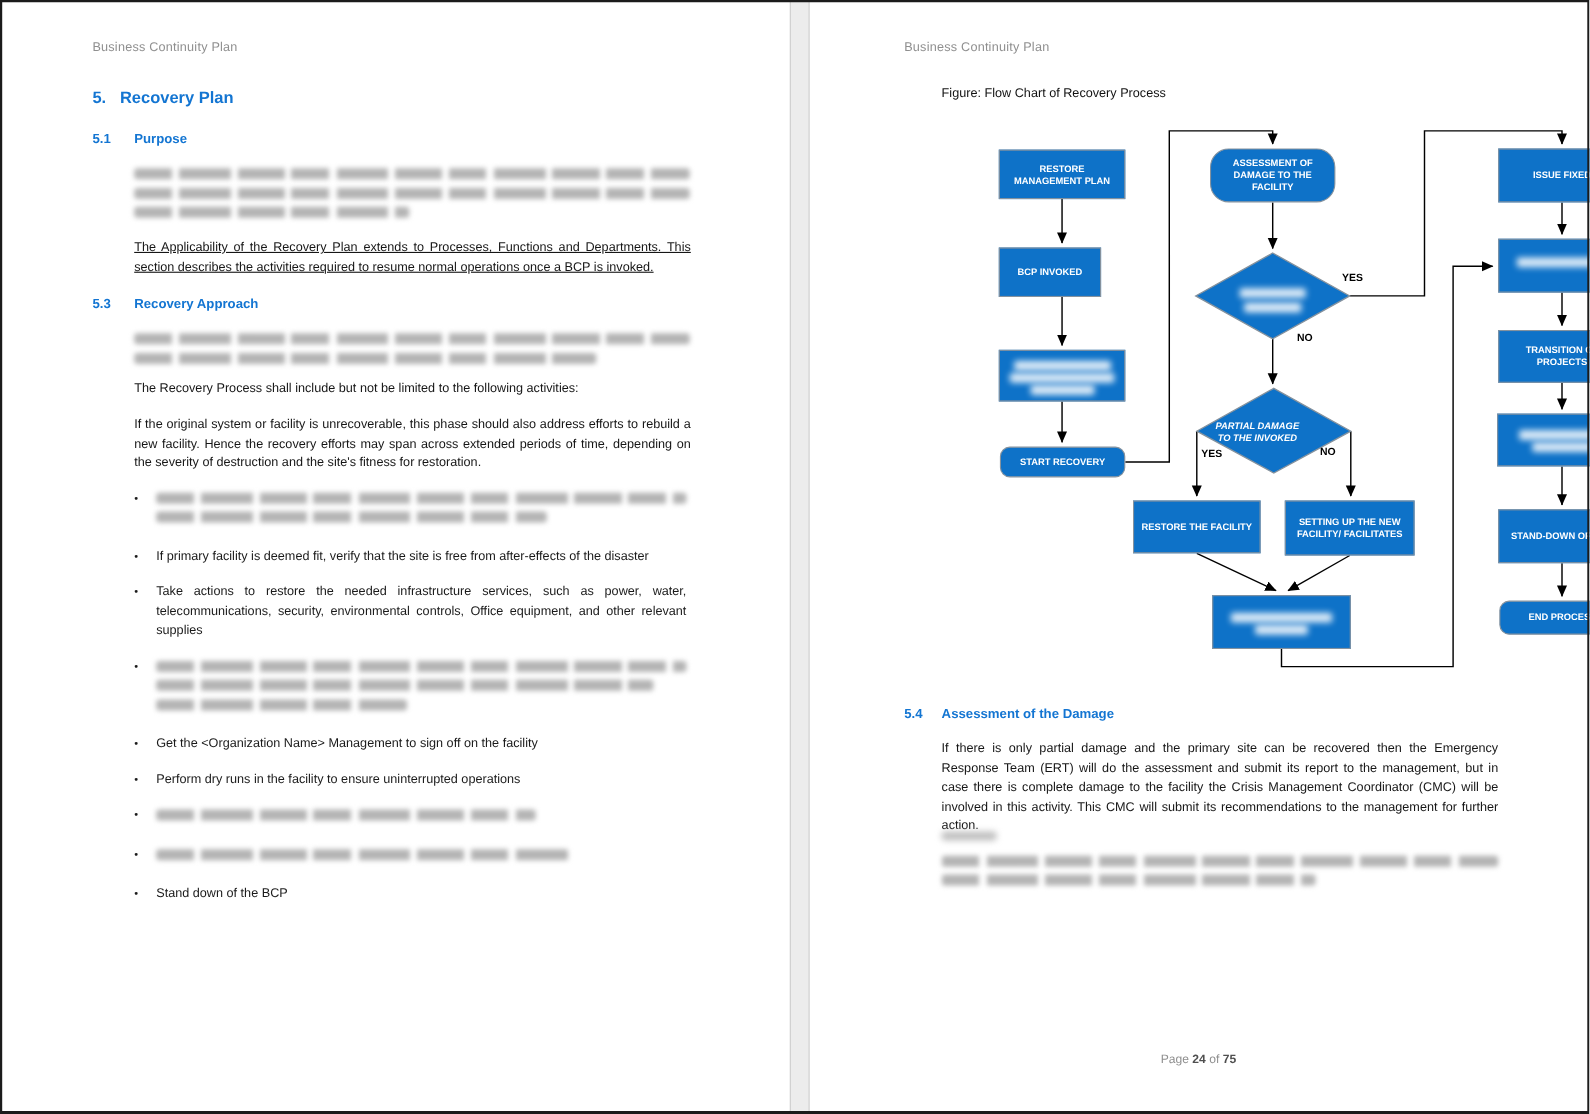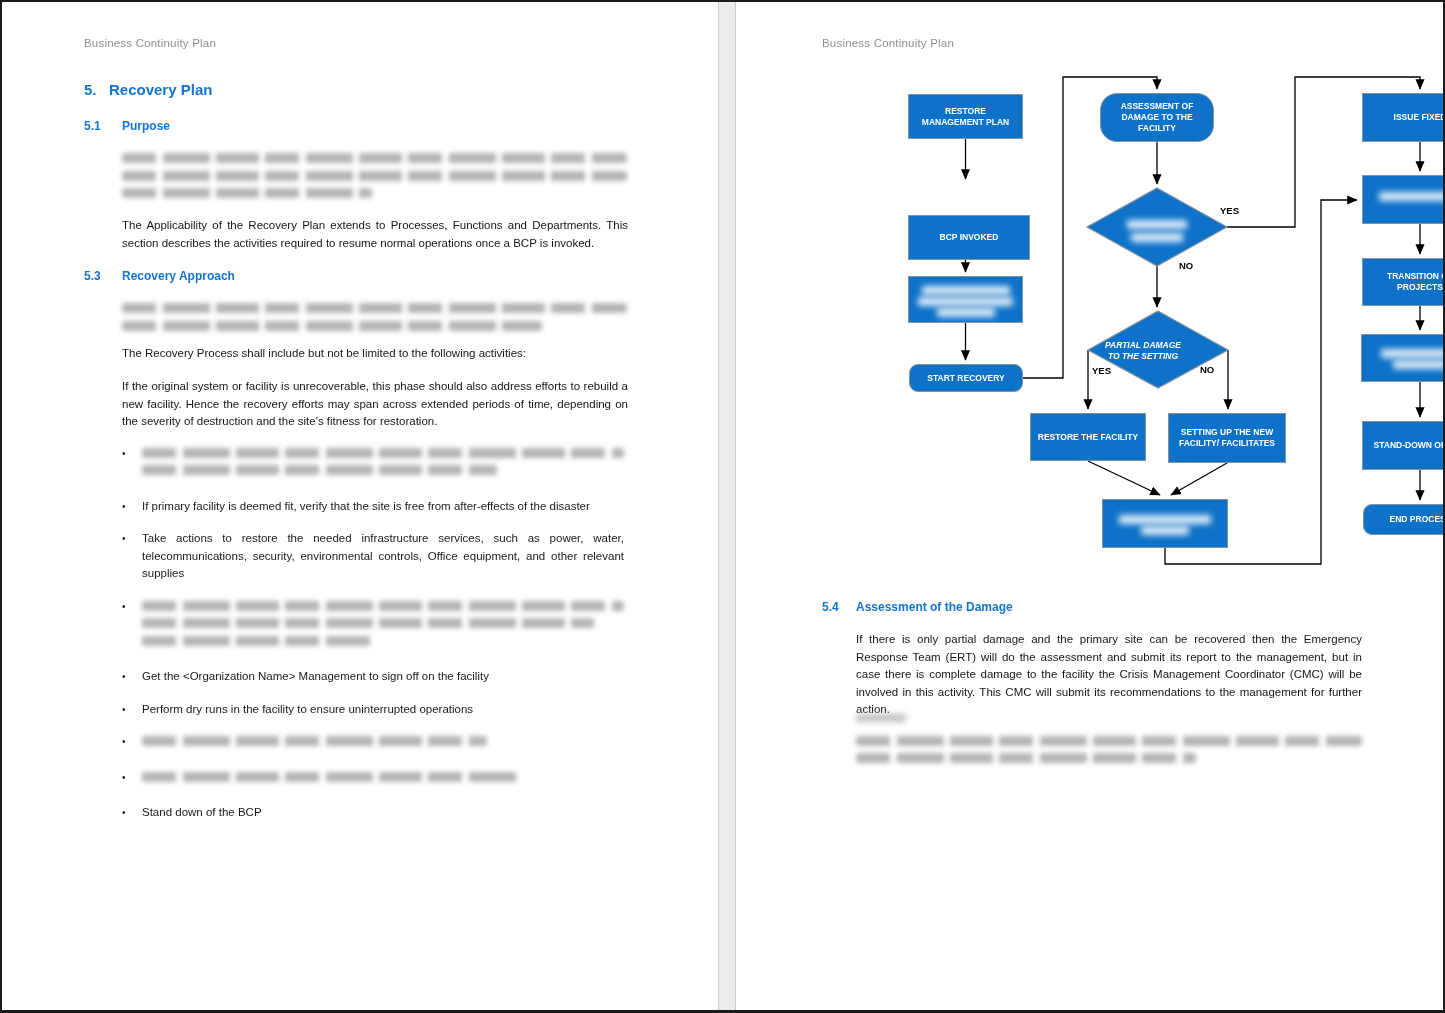--- a/index.html
+++ b/index.html
@@ -73,21 +73,21 @@
     <span>Purpose</span>
   </div>
 
   <div class="redact" style="margin-top:20px;">
     <div class="rl" style="width:505px;"></div>
     <div class="rl" style="width:505px;"></div>
     <div class="rl" style="width:250px;"></div>
   </div>
 
 
-  <div class="para just" style="margin-top:19px;">The Applicability of the Recovery Plan extends to Processes, Functions and Departments. This section describes the activities required to resume normal operations once a BCP is invoked.</div>
+  <div class="para just" style="margin-top:19px;text-decoration:underline;">The Applicability of the Recovery Plan extends to Processes, Functions and Departments. This section describes the activities required to resume normal operations once a BCP is invoked.</div>
 
   <div class="sec" style="margin-top:17px;">
     <span class="num">5.3</span>
     <span>Recovery Approach</span>
   </div>
 
   <div class="redact" style="margin-top:20px;">
     <div class="rl" style="width:505px;"></div>
     <div class="rl" style="width:420px;"></div>
   </div>
@@ -144,20 +144,21 @@
       <span class="dot">•</span>
       <span class="btxt">Stand down of the BCP</span>
     </div>
   </div>
 
 </div>
 
 <div class="page page-right">
   <div class="doc-header">Business Continuity Plan</div>
 
+  <div class="fig-caption">Figure: Flow Chart of Recovery Process</div>
 
   <div class="flowchart">
     <svg width="614" height="512" viewBox="0 0 614 512">
       <defs>
         <marker id="arw" markerWidth="9" markerHeight="8" refX="7.5" refY="3.5" orient="auto">
           <path d="M0,0 L8,3.5 L0,7 Z" fill="#000"></path>
         </marker>
       </defs>
       <g stroke="#000" stroke-width="1.3" fill="none">
         <path d="M79.5 73 V113" marker-end="url(#arw)"></path>
@@ -186,21 +187,21 @@
 
     <div class="node" style="left:22px;top:28px;width:115px;height:45px;">
         <span>RESTORE MANAGEMENT PLAN</span>
       </div>
     <div class="node" style="left:214px;top:27px;width:114px;height:49px;border-radius:17px;">
         <span>ASSESSMENT OF DAMAGE TO THE FACILITY</span>
       </div>
     <div class="node" style="left:476px;top:27px;width:116px;height:49px;">
         <span>ISSUE FIXED</span>
       </div>
-    <div class="node" style="left:22px;top:117px;width:122px;height:45px;margin-top:32px;">
+    <div class="node" style="left:22px;top:117px;width:93px;height:45px;">
         <span>BCP INVOKED</span>
       </div>
     <div class="node" style="left:476px;top:109px;width:116px;height:49px;display:block;padding-top:14px;">
         <span class="nrl" style="width:82px;"></span>
       </div>
     <div class="node" style="left:476px;top:192px;width:116px;height:48px;">
         <span>TRANSITION OF PROJECTS</span>
       </div>
     <div class="node" style="left:22px;top:210px;width:115px;height:47px;display:block;padding-top:7px;">
       <span class="nrl" style="width:88px;"></span>
@@ -230,21 +231,21 @@
     <div class="node round" style="left:477px;top:438px;width:115px;height:31px;">
         <span>END PROCESS</span>
       </div>
 
     <div class="dtext" style="left:201px;top:135px;width:140px;height:60px;">
       <span class="nrl" style="width:60px;"></span>
       <span class="nrl" style="width:52px;"></span>
     </div>
     <div class="dtext" style="left:187px;top:268px;width:140px;height:34px;font-style:italic;">
       <span>PARTIAL DAMAGE</span>
-      <span>TO THE SETTING</span>
+      <span>TO THE INVOKED</span>
     </div>
 
     <div class="blabel" style="left:334px;top:139px;">YES</div>
     <div class="blabel" style="left:293px;top:194px;">NO</div>
     <div class="blabel" style="left:206px;top:299px;">YES</div>
     <div class="blabel" style="left:314px;top:298px;">NO</div>
   </div>
 
   <div class="sec" style="margin-top:22px;">
     <span class="num">5.4</span>
@@ -254,15 +255,18 @@
   <div class="para just" style="margin-top:17px;position:relative;">
     <span>If there is only partial damage and the primary site can be recovered then the Emergency Response Team (ERT) will do the assessment and submit its report to the management, but in case there is complete damage to the facility the Crisis Management Coordinator (CMC) will be involved in this activity. This CMC will submit its recommendations to the management for further action.</span>
     <span class="smudge gray" style="left:0;bottom:-3px;width:50px;height:8px;"></span>
   </div>
 
   <div class="redact" style="margin-left:34px;margin-top:17px;">
     <div class="rl" style="width:506px;"></div>
     <div class="rl" style="width:340px;"></div>
   </div>
 
+  <div class="doc-footer">
+    <span>Page </span><b>24</b><span> of </span><b>75</b>
+  </div>
 </div>
 
 <div class="frame"></div>
 
 </body></html>

